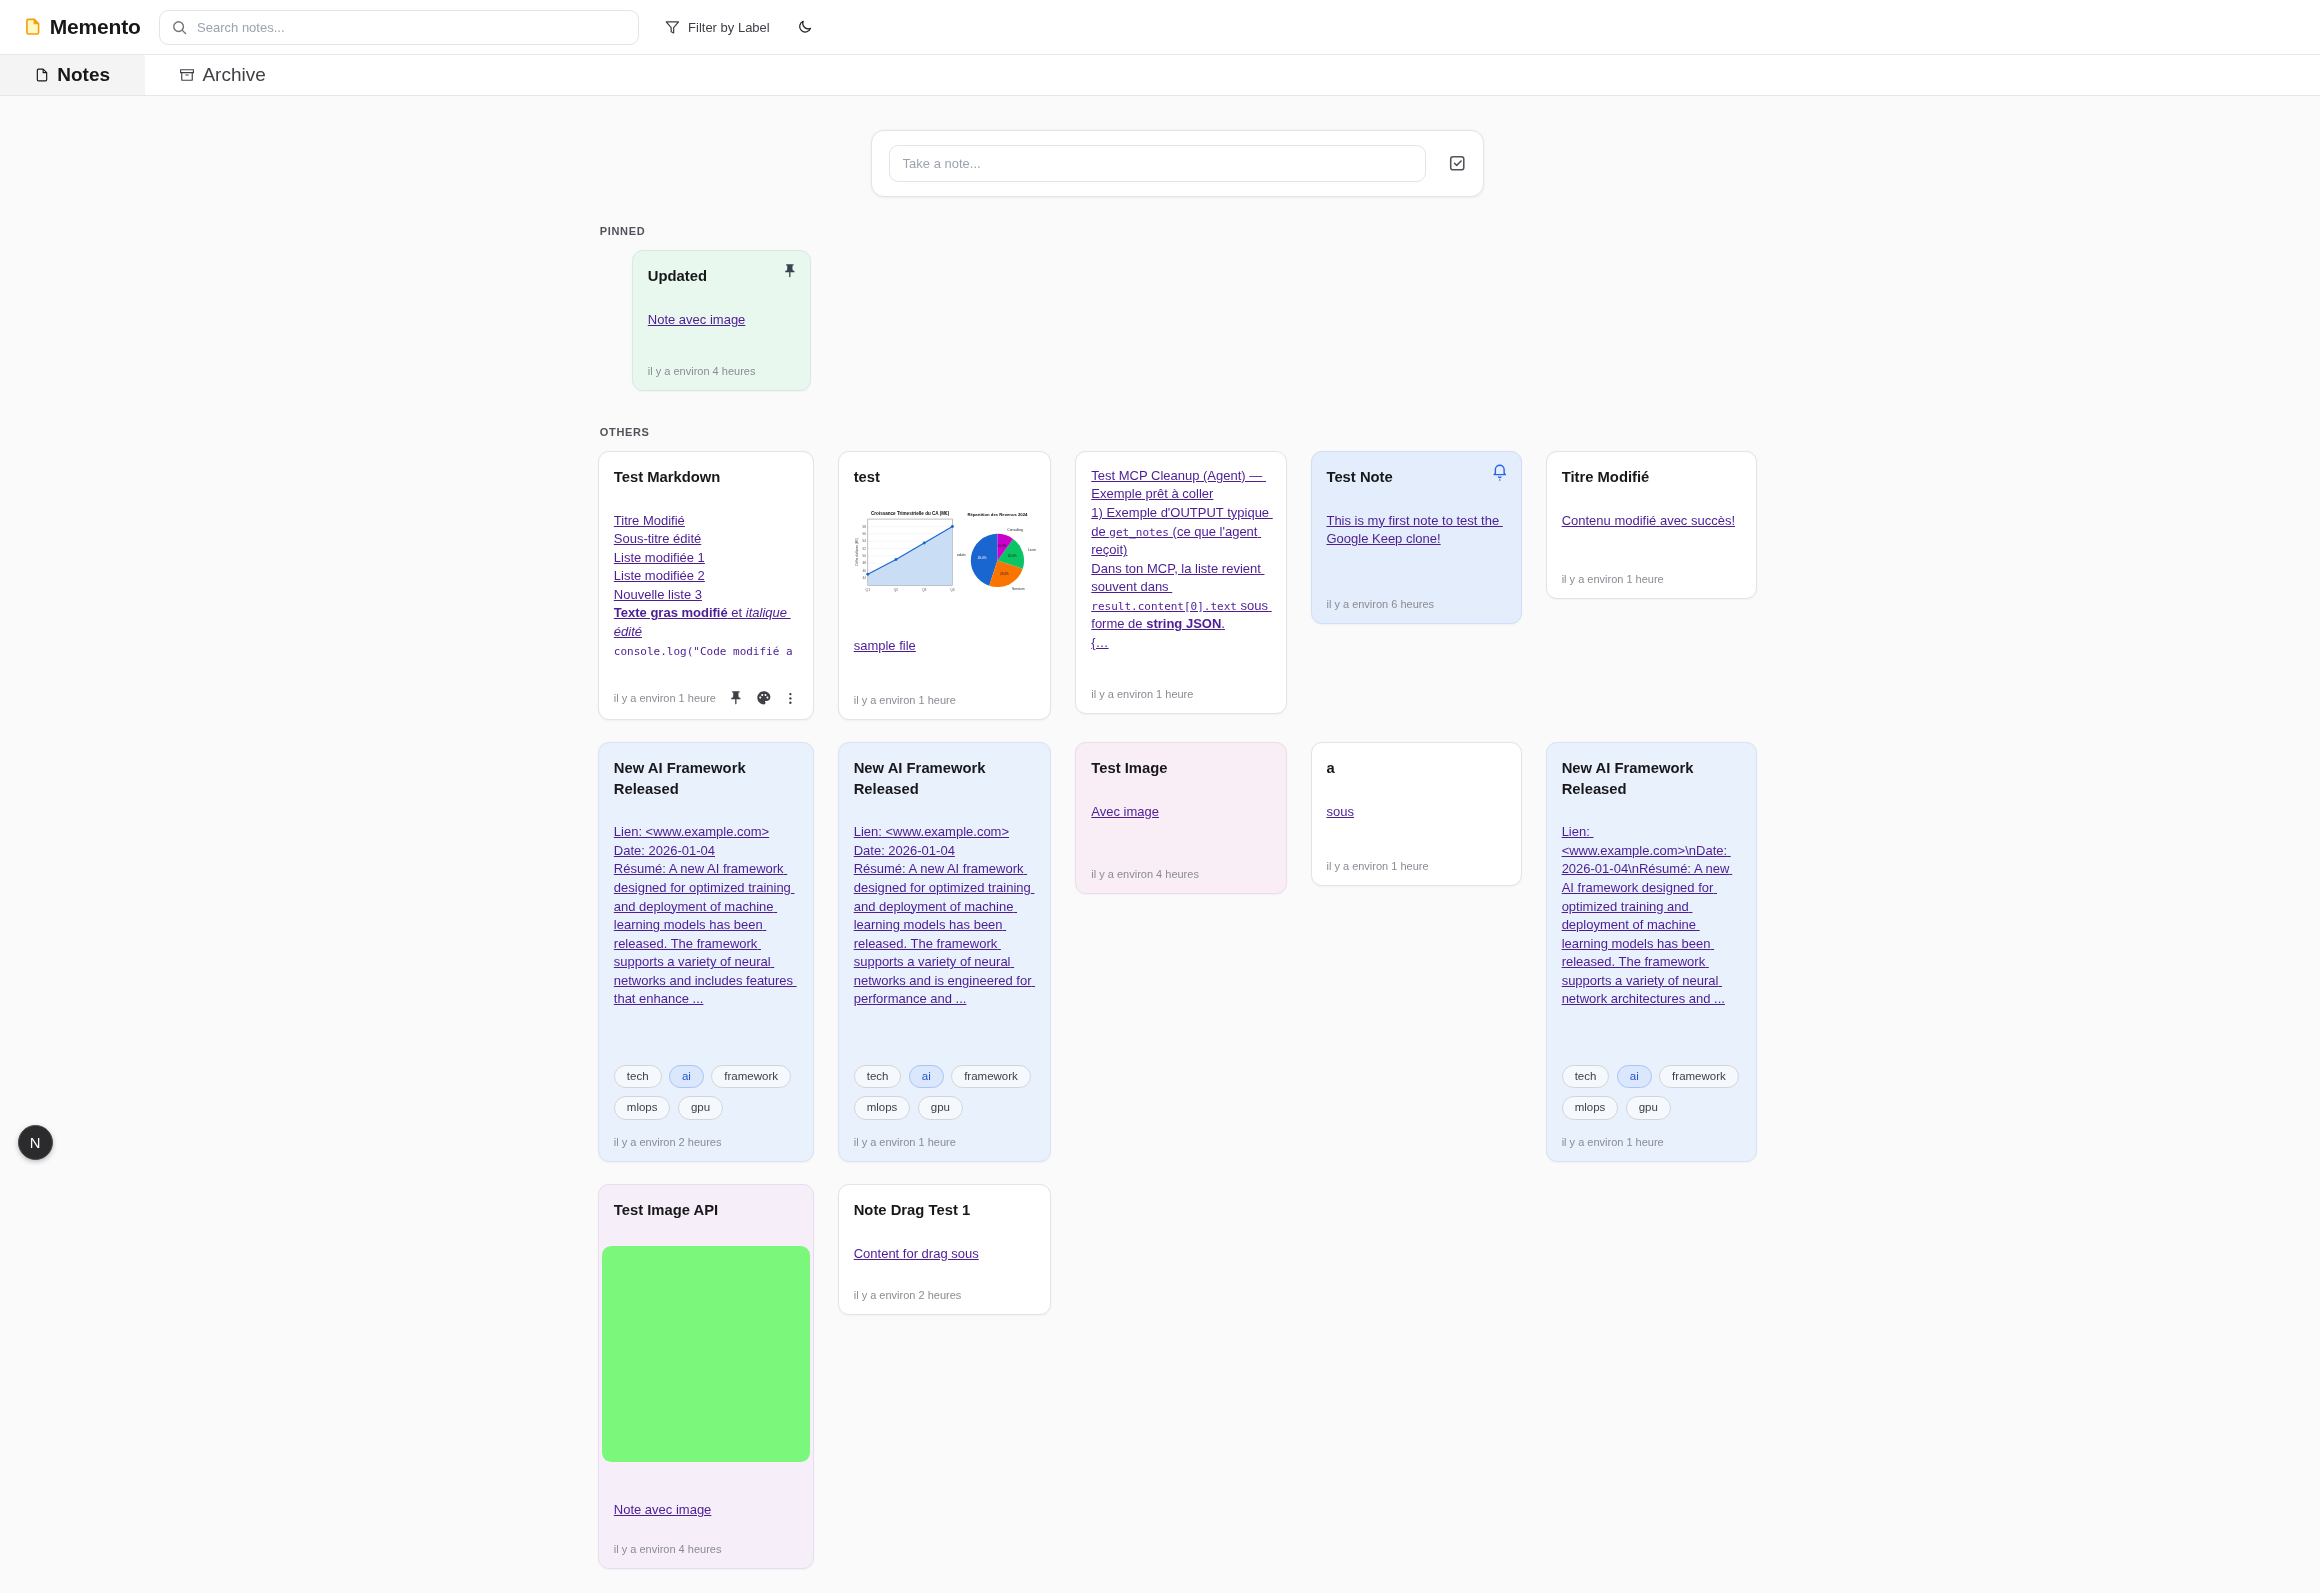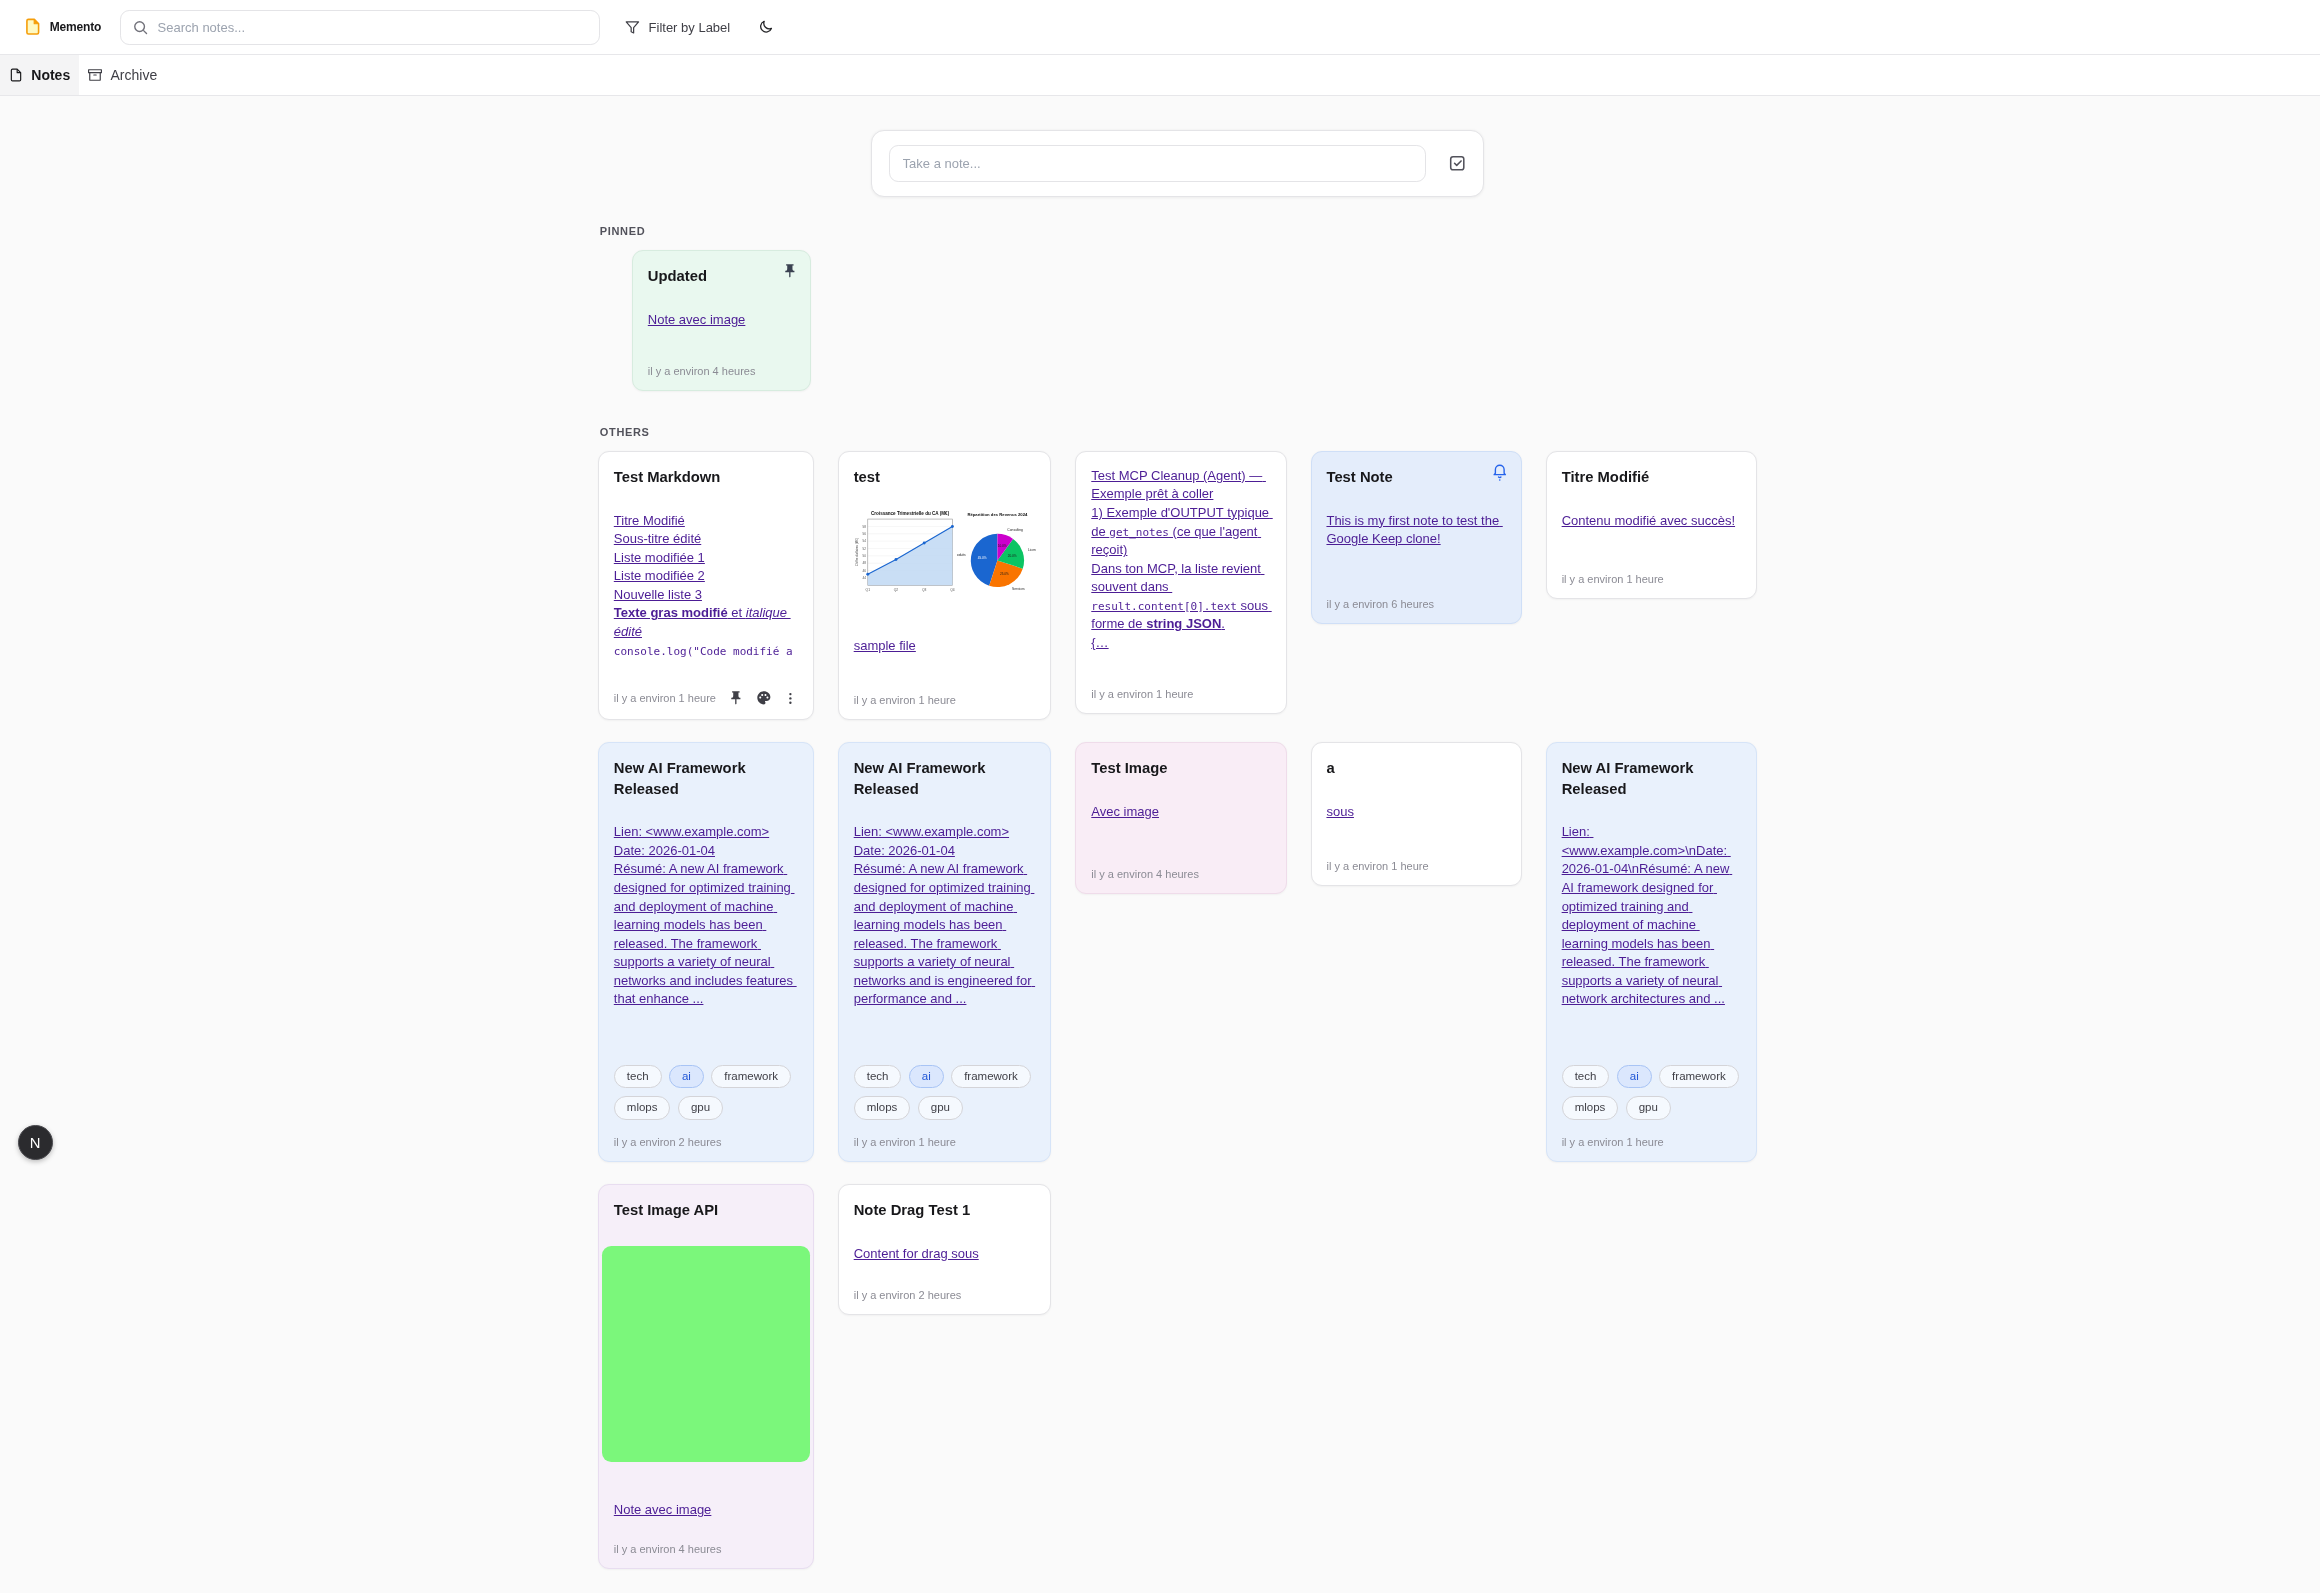--- a/index.html
+++ b/index.html
@@ -10,21 +10,21 @@
     color: #27272a;
     overflow: hidden;
     position: relative;
   }
   
   .header {
     height: 55px; background: #ffffff; border-bottom: 0.9px solid #e7e7ea;
     display: flex; align-items: center; padding-left: 24px;
   }
   .logo-wrap { display: flex; align-items: center; gap: 8.3px; }
-  .app-name { font-size: 12px; font-weight: 700; color: #18181b; letter-spacing: -0.2px; }
+  .app-name { font-size: 21px; font-weight: 700; color: #18181b; letter-spacing: -0.2px; }
   .search-box {
     position: relative; margin-left: 18.5px;
   }
   .search-box input {
     width: 480px; height: 35px; border: 0.9px solid #e4e4e7; border-radius: 9.2px;
     padding: 0 13px 0 37px; font-size: 13px; font-family: inherit; color: #27272a;
     background: #fff; outline: none;
   }
   .search-box input::placeholder { color: #9ca3af; }
   .search-box .search-icon { position: absolute; left: 12px; top: 9.2px; }
@@ -36,22 +36,22 @@
   .moon-btn {
     margin-left: 14.8px; background: none; border: none; cursor: pointer;
     padding: 5.5px; display: flex; align-items: center;
   }
   
   .tabbar {
     height: 41px; background: #ffffff; border-bottom: 0.9px solid #e7e7ea;
     display: flex; align-items: stretch;
   }
   .tab {
-    display: flex; align-items: center; gap: 8.3px; padding: 0 9px;
-    background: none; border: none; font-family: inherit; font-size: 14px;
+    display: flex; align-items: center; gap: 8.3px; padding: 0 35px;
+    background: none; border: none; font-family: inherit; font-size: 19px;
     color: #3f3f46; font-weight: 500; cursor: pointer;
   }
   .tab.active { background: #f4f4f5; color: #18181b; font-weight: 600; }
   
   .container { width: 1159px; margin-left: 598px; padding-top: 34px; }
   .composer {
     width: 613px; margin: 0 auto 28px auto; background: #ffffff;
     border: 0.9px solid #e4e4e7; border-radius: 13px;
     box-shadow: 0 0.9px 2.8px rgba(0,0,0,0.06);
     padding: 14px 16.6px; display: flex; align-items: center;

